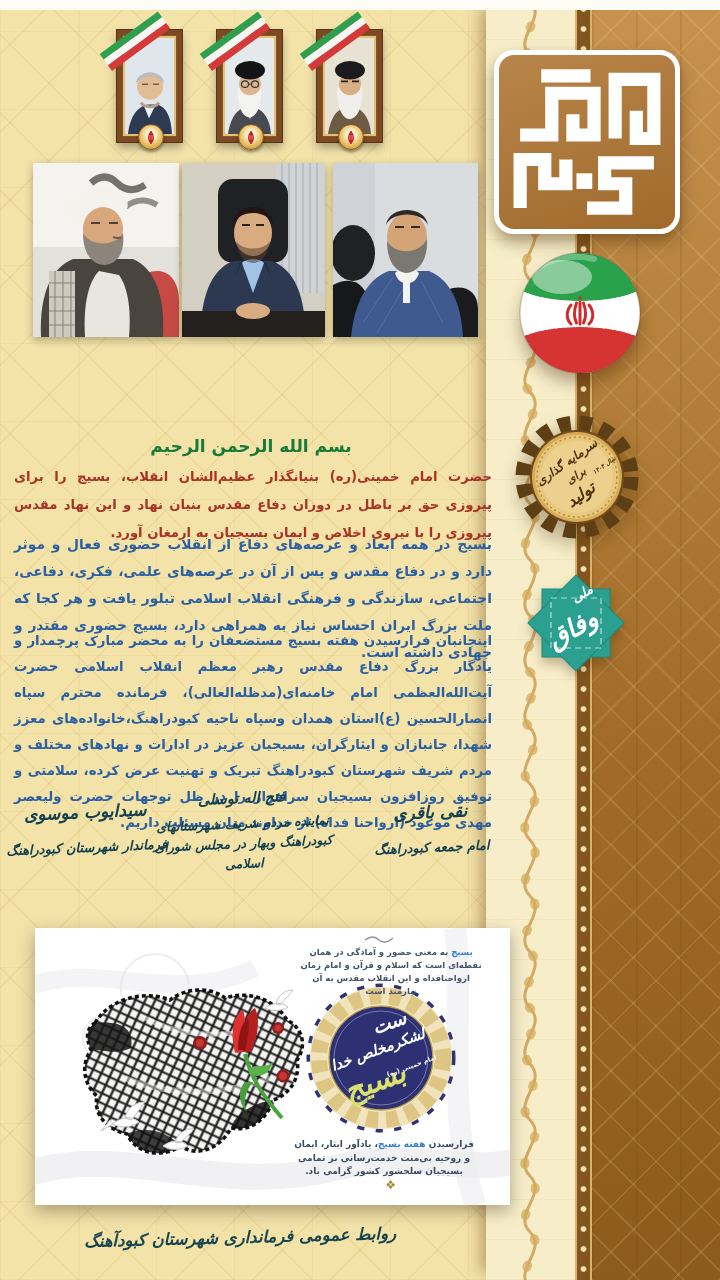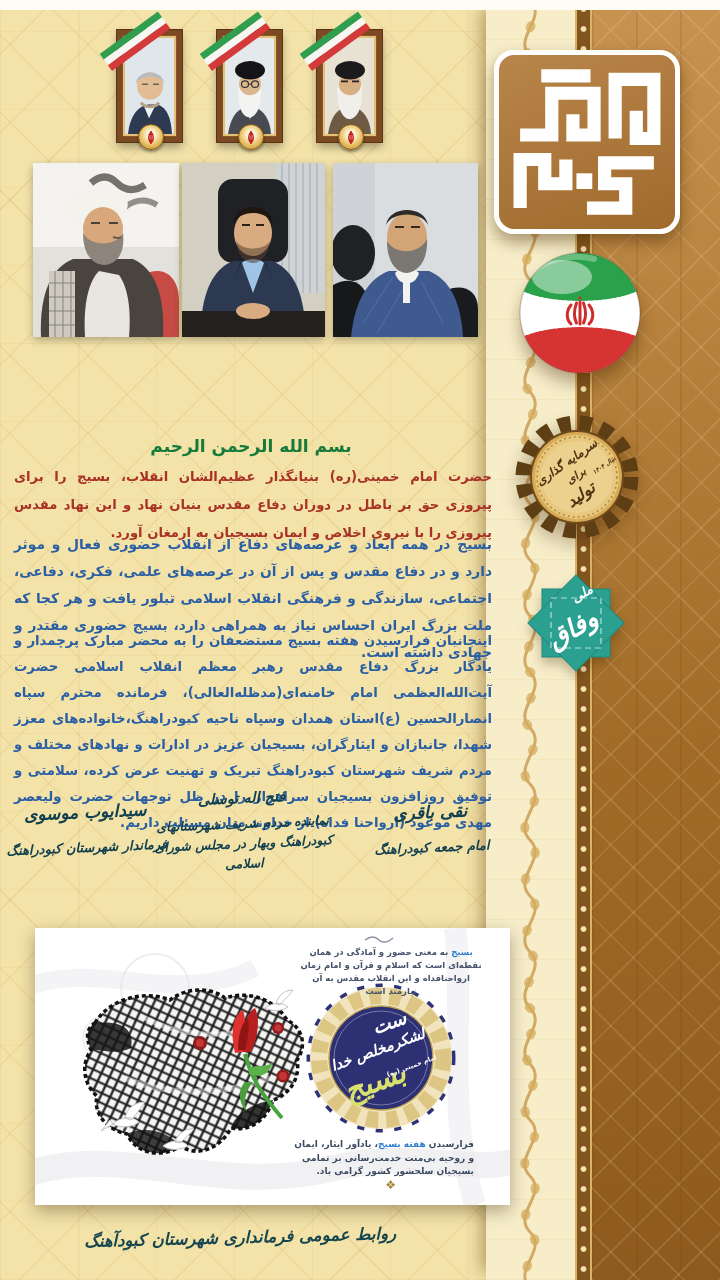--- a/index.html
+++ b/index.html
@@ -90,21 +90,21 @@
   .sig-left{top:802px;left:4px;width:164px;}
   .sig-left .name{font-size:17px;margin-bottom:18px;}
   .sig-left .title{font-size:13px;}
 
   
   .banner{position:absolute;left:35px;top:928px;width:475px;height:277px;background:#fff;z-index:3;
     box-shadow:0 6px 16px rgba(40,20,0,.35);overflow:hidden;}
   .banner-art{position:absolute;inset:0;}
   .note-top{position:absolute;right:26px;top:18px;width:186px;direction:rtl;text-align:center;
     font-size:8.5px;font-weight:bold;color:#44536b;line-height:13px;}
-  .note-bottom{position:absolute;right:36px;top:210px;width:180px;direction:rtl;
+  .note-bottom{position:absolute;right:36px;top:210px;width:180px;direction:rtl;text-align:center;
     font-size:9px;font-weight:bold;color:#3c4a61;line-height:13.5px;}
   .hl{color:#2e7dd2;}
   .orn{position:absolute;right:114px;top:250px;color:#a8863a;font-size:12px;}
 
   
   .footer{position:absolute;top:1228px;left:10px;width:460px;text-align:center;z-index:5;
     font-style:italic;font-weight:bold;font-size:16.5px;color:#17454f;transform:rotate(-1.5deg);direction:rtl;}
 </style>
 </head>
 <body>

